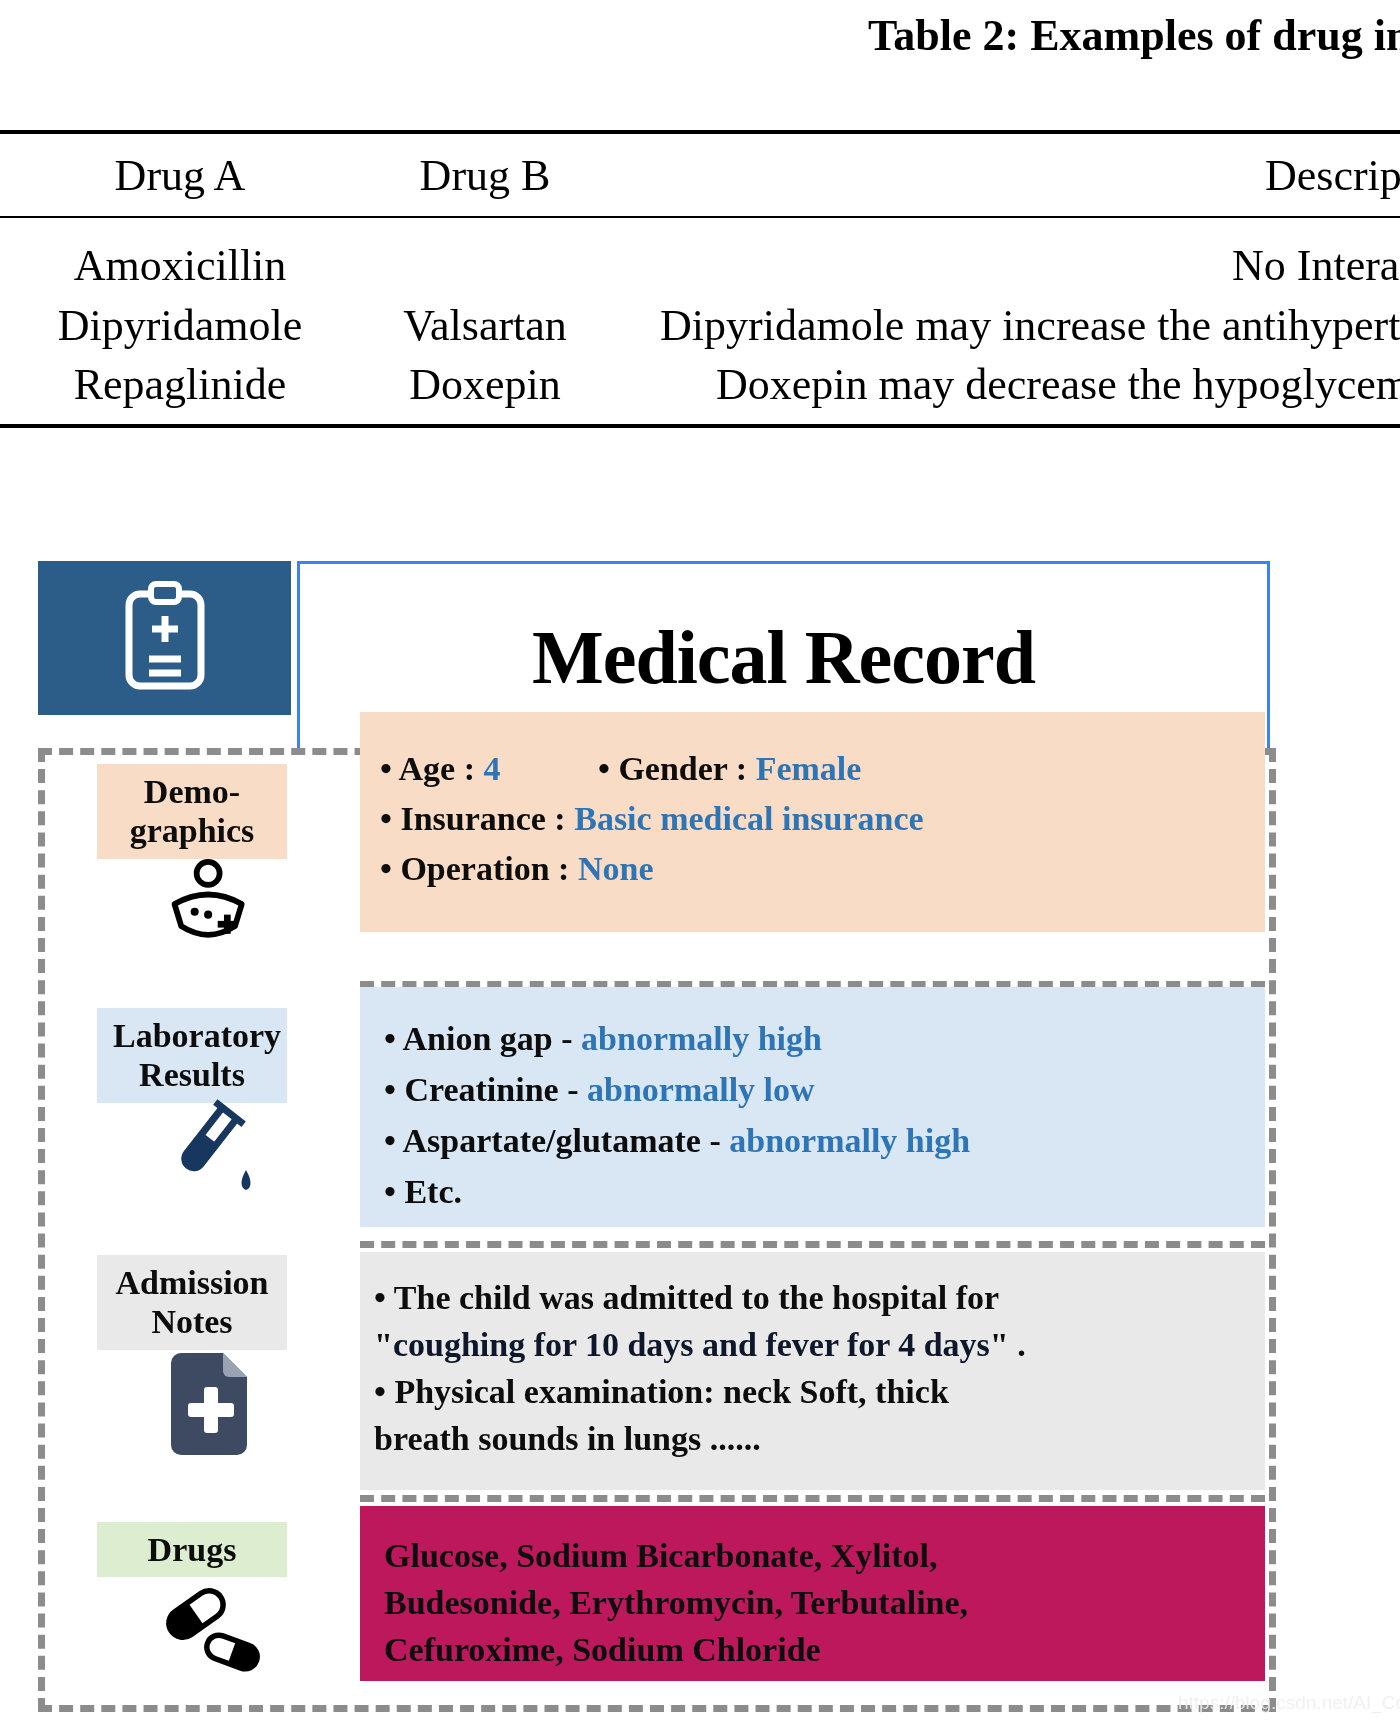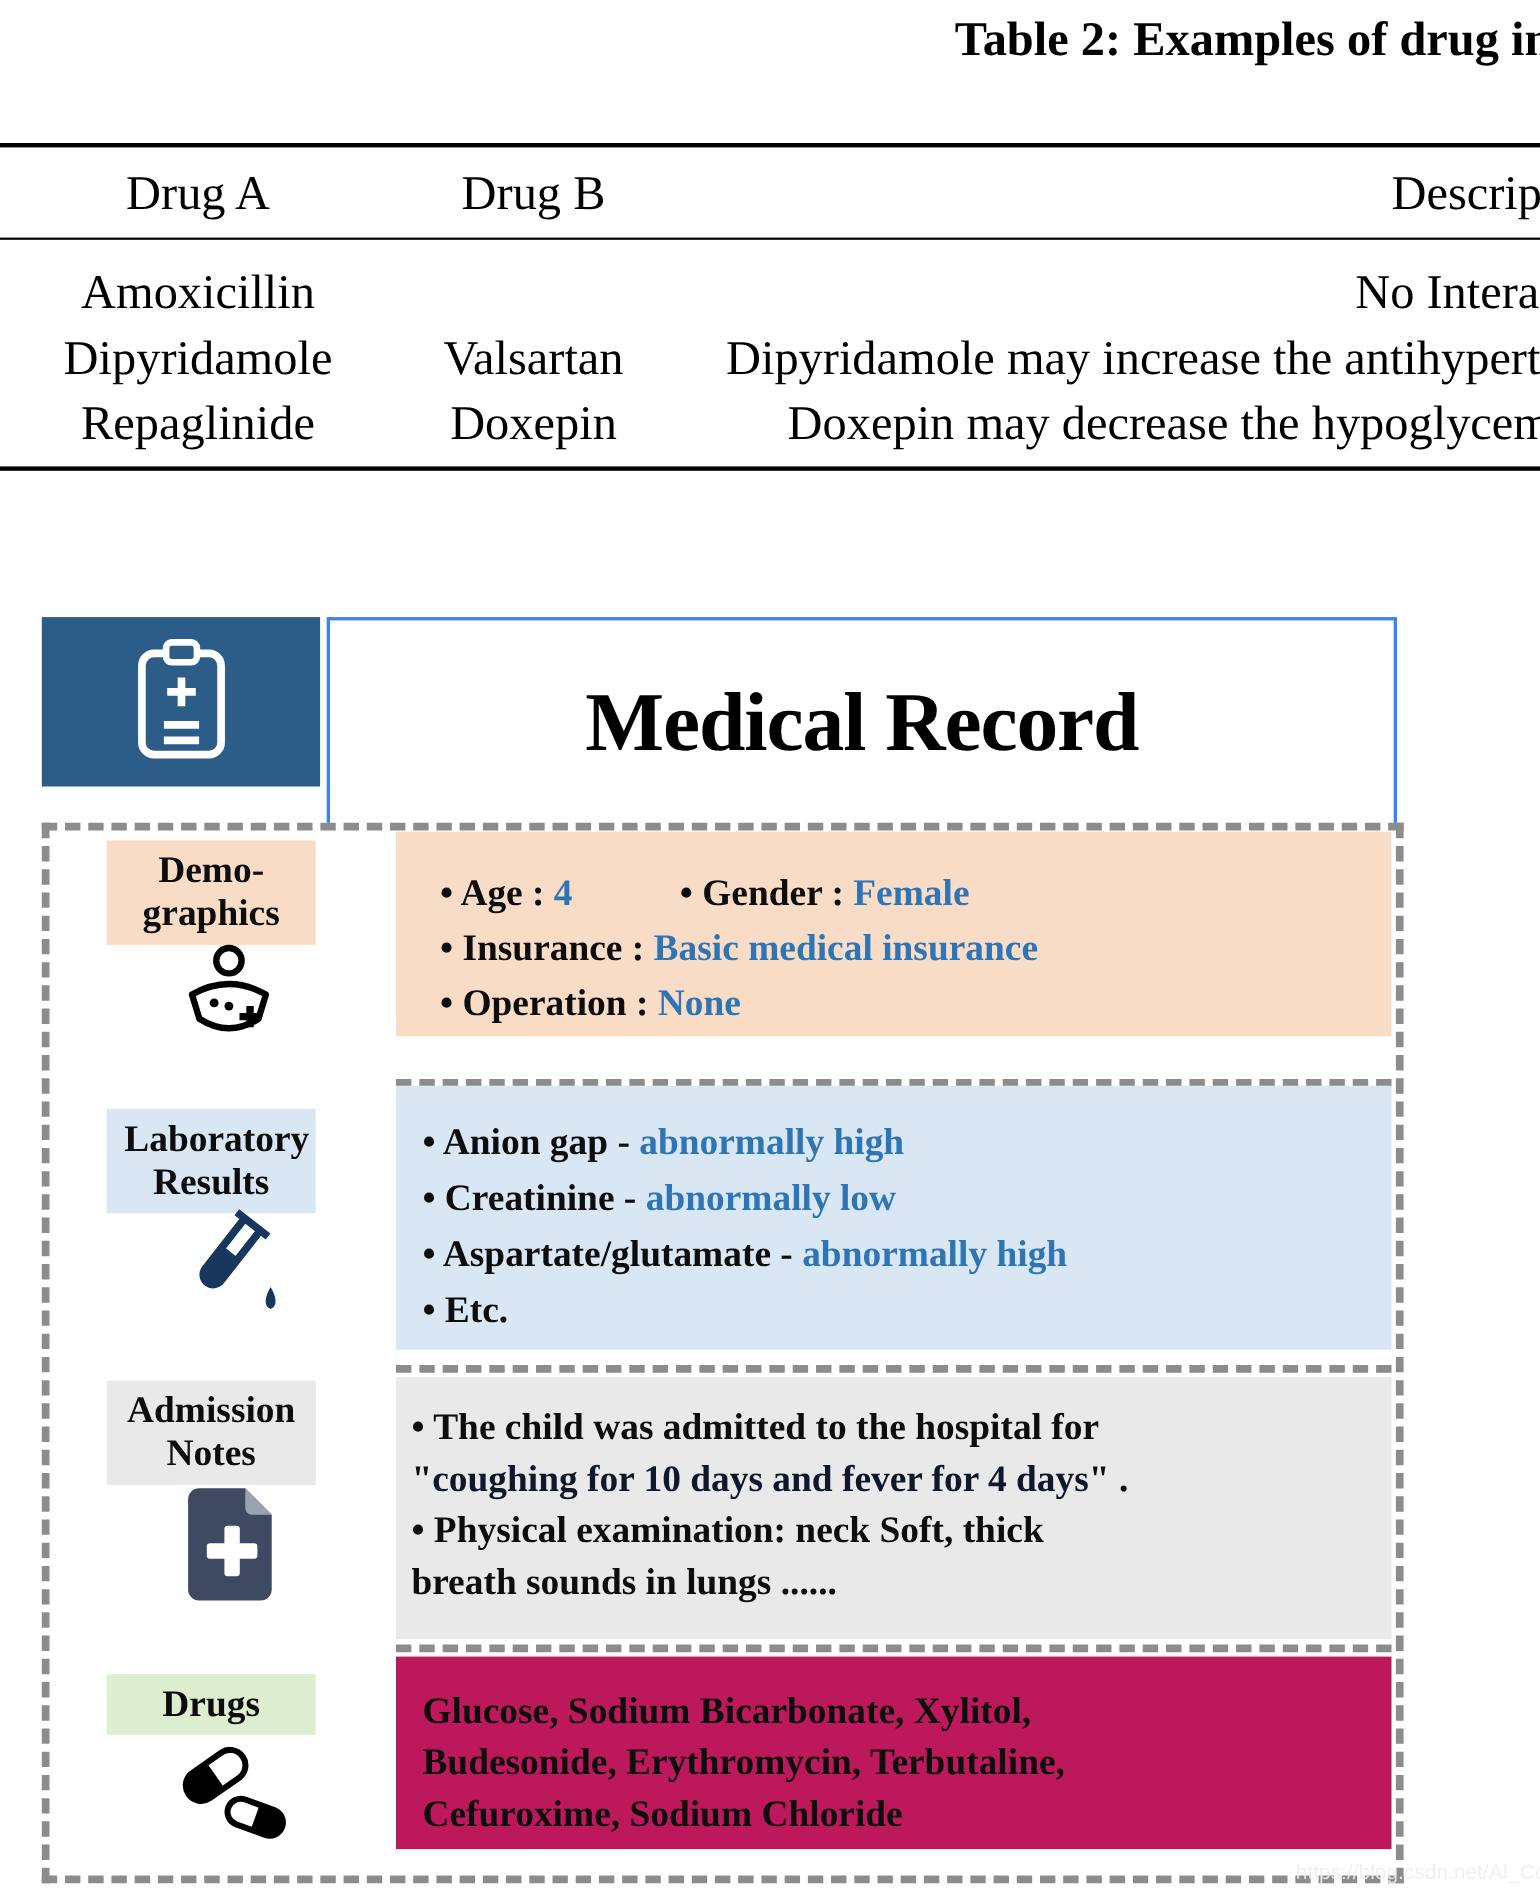--- a/index.html
+++ b/index.html
@@ -26,21 +26,21 @@
     font-size:76px; font-weight:bold; letter-spacing:-1px; white-space:nowrap;
   }
   
   .container {
     position:absolute; left:38px; top:748px; width:1238px; height:964px;
     border:7px dashed #8c8c8c; background:#fff;
   }
   .sep { position:absolute; left:360px; width:905px; height:0; border-top:7px dashed #8c8c8c; }
   
   .cbox { position:absolute; left:360px; width:905px; }
-  .cbox-demo  { top:756px;  height:186px; background:#f9dcc6; padding:32px 0 0 40px; }
+  .cbox-demo  { top:712px;  height:220px; background:#f9dcc6; padding:32px 0 0 20px; }
   .cbox-lab   { top:987px;  height:240px; background:#d9e6f4; padding:26px 0 0 24px; }
   .cbox-notes { top:1252px; height:238px; background:#e9e9e9; padding:22px 0 0 14px; }
   .cbox-drugs { top:1506px; height:175px; background:#be185d; padding:26px 16px 0 24px; }
   .line { font-size:34px; font-weight:bold; color:#0d0d0d; white-space:nowrap; }
   .cbox-demo  .line { line-height:50px; }
   .cbox-lab   .line { line-height:51px; }
   .cbox-notes .line { line-height:47px; }
   .cbox-drugs .line { line-height:47px; }
   .val { color:#2e75b6; }
   .hl  { color:#0f172a; }

